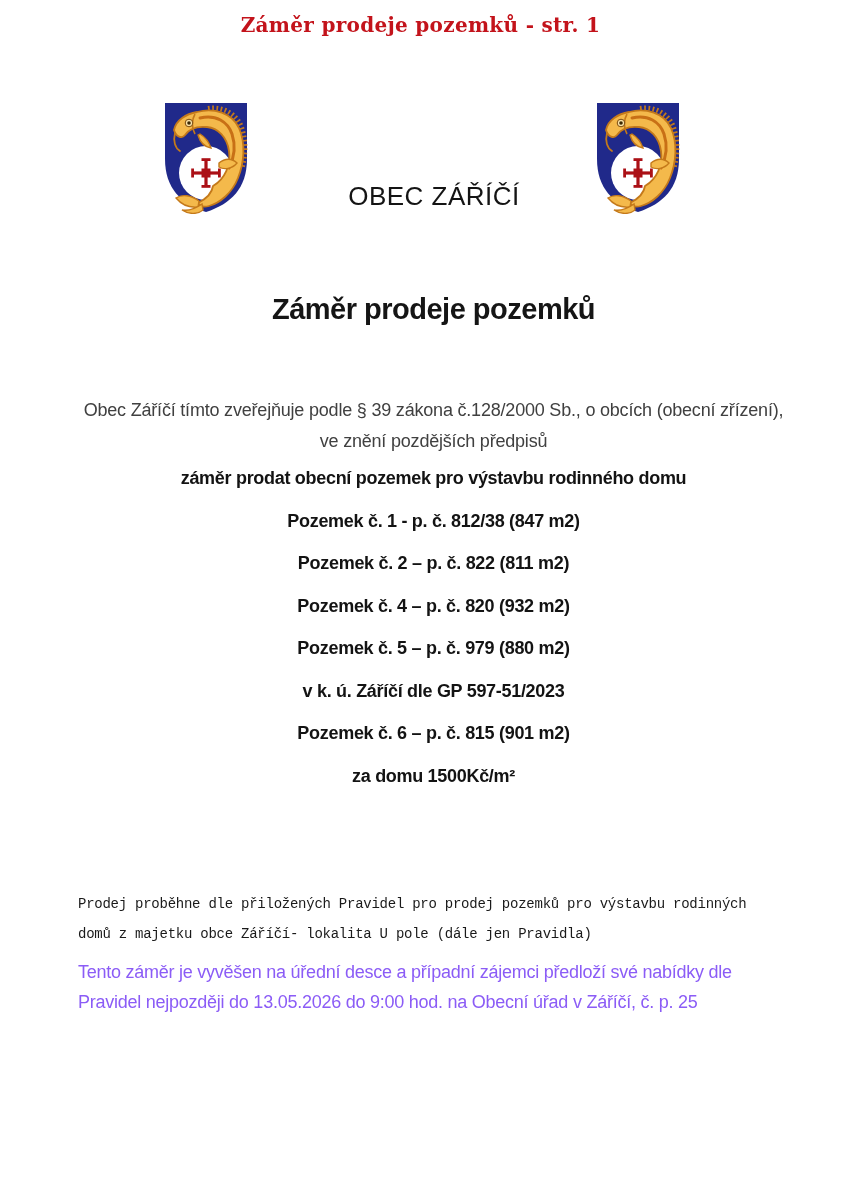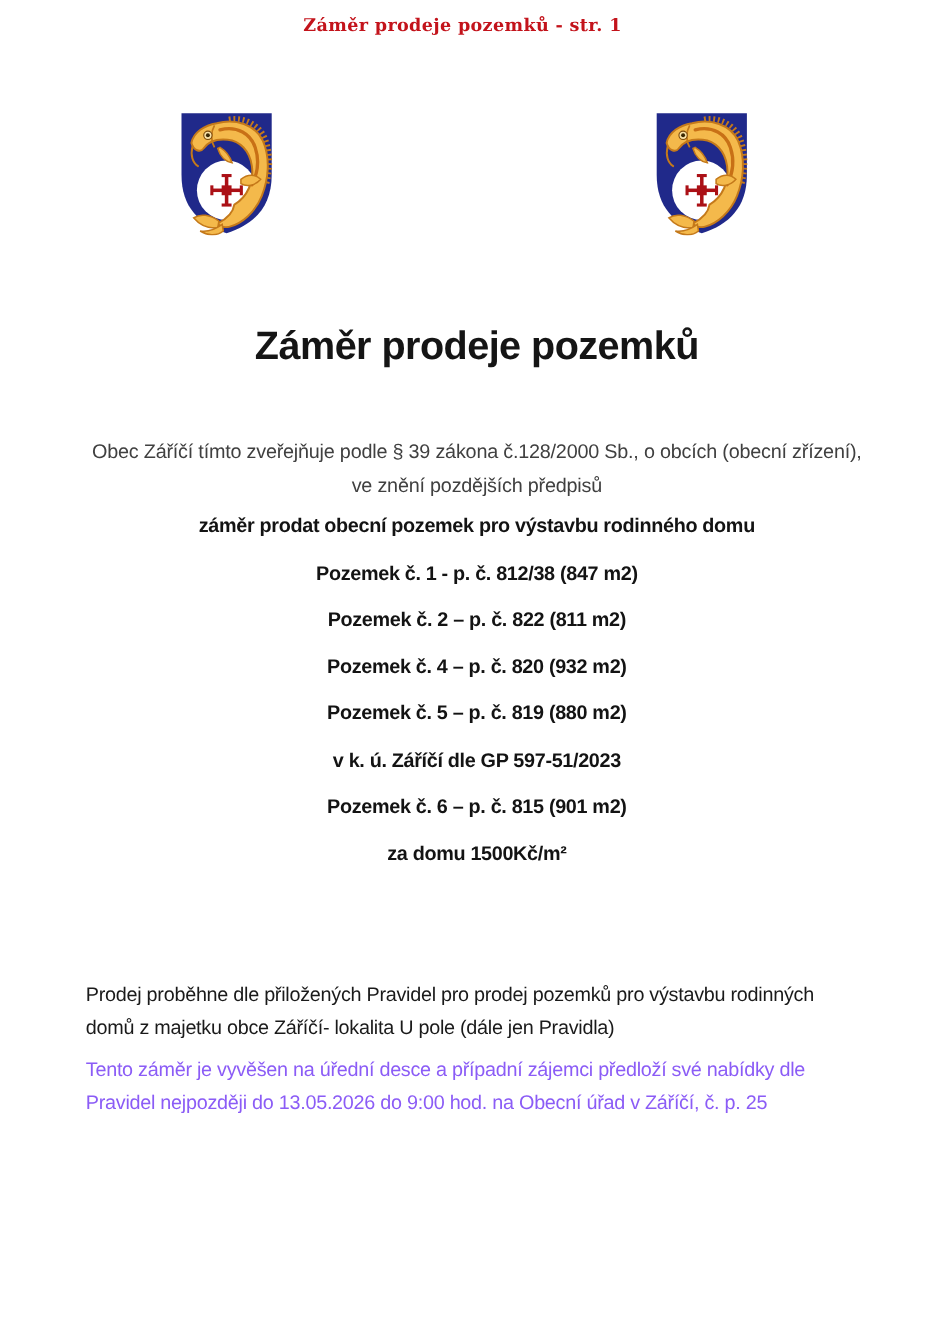--- a/index.html
+++ b/index.html
@@ -4,43 +4,43 @@
 <style>
   html,body { margin:0; padding:0; background:#ffffff; }
   .page {
     position:relative; width:841px; height:1200px; margin:0 auto;
     background:#ffffff; overflow:hidden;
     font-family:"Liberation Sans", sans-serif; color:#1c1c1c;
   }
   .banner {
     position:absolute; top:13px; left:0; right:0; text-align:center;
     font-family:"DejaVu Serif", serif; font-weight:700;
-    font-size:16px; letter-spacing:0.3px; color:#c3131b;
+    font-size:20px; letter-spacing:0.3px; color:#c3131b;
   }
   .coat { position:absolute; top:101px; width:88px; height:113px; }
   .coat-left  { left:162px; }
   .coat-right { left:594px; }
   .municipality {
     position:absolute; top:181px; left:0; right:0; text-align:center;
     padding-left:27px; font-size:26px; letter-spacing:0.5px; color:#141414;
   }
   .doc-title {
     position:absolute; top:293px; left:76px; width:715px; text-align:center;
-    font-size:36px; font-weight:700; letter-spacing:-0.5px; color:#151515;
+    font-size:29px; font-weight:700; letter-spacing:-0.5px; color:#151515;
   }
   .content { position:absolute; top:395px; left:76px; width:715px; text-align:center; }
   .intro  { margin:0; font-size:18px; line-height:31px; letter-spacing:-0.2px; color:#404040; }
   .offer-line {
     margin:0; font-size:18px; font-weight:700;
     line-height:42.5px; letter-spacing:-0.3px; color:#131313;
   }
   .para { position:absolute; left:78px; width:708px; margin:0; text-align:left; }
   .para1 {
-    top:889px; font-family:Liberation Sans, sans-serif;
-    font-size:18px; line-height:30px; letter-spacing:-0.25px; color:#1a1a1a;
+    top:889px; font-family:Liberation Mono, monospace;
+    font-size:14px; line-height:30px; letter-spacing:-0.25px; color:#1a1a1a;
   }
   .para2 { top:958px; font-size:18px; line-height:29.5px; letter-spacing:-0.25px; color:#8b5cf6; }
   .defs { position:absolute; width:0; height:0; overflow:hidden; }
 </style>
 </head>
 <body>
 
 <svg class="defs" aria-hidden="true">
   <symbol id="coa" viewBox="0 0 88 113">
     <path d="M3,2 H85 V58 C85,87 69,103 44,111 C19,103 3,87 3,58 Z" fill="#20298a"></path>
@@ -76,30 +76,31 @@
     <svg width="88" height="113">
         <use href="#coa"></use>
       </svg>
   </div>
   <div class="coat coat-right">
     <svg width="88" height="113">
         <use href="#coa"></use>
       </svg>
   </div>
 
+  <div class="municipality">OBEC ZÁŘÍČÍ</div>
 
   <div class="doc-title">Záměr prodeje pozemků</div>
 
   <div class="content">
     <p class="intro">Obec Záříčí tímto zveřejňuje podle § 39  zákona č.128/2000 Sb., o obcích (obecní zřízení), ve znění pozdějších předpisů</p>
     <p class="offer-line">záměr prodat obecní pozemek pro výstavbu rodinného domu</p>
     <p class="offer-line">Pozemek č. 1 - p. č. 812/38  (847 m2)</p>
     <p class="offer-line">Pozemek č. 2 – p. č. 822 (811 m2)</p>
     <p class="offer-line">Pozemek č. 4 – p. č. 820 (932 m2)</p>
-    <p class="offer-line">Pozemek č. 5 – p. č. 819 (880 m2)</p>
+    <p class="offer-line">Pozemek č. 5 – p. č. 979 (880 m2)</p>
     <p class="offer-line">v k. ú. Záříčí dle GP 597-51/2023</p>
     <p class="offer-line">Pozemek č. 6 – p. č. 815 (901 m2)</p>
     <p class="offer-line">za domu 1500Kč/m²</p>
   </div>
 
   <p class="para para1">Prodej proběhne dle přiložených Pravidel pro prodej pozemků pro výstavbu rodinných domů z majetku obce Záříčí- lokalita U pole (dále jen Pravidla)</p>
   <p class="para para2">Tento záměr je vyvěšen na úřední desce a případní zájemci předloží své nabídky dle Pravidel nejpozději do 13.05.2026 do 9:00 hod. na Obecní úřad v Záříčí, č. p. 25</p>
 
 </div>
 

